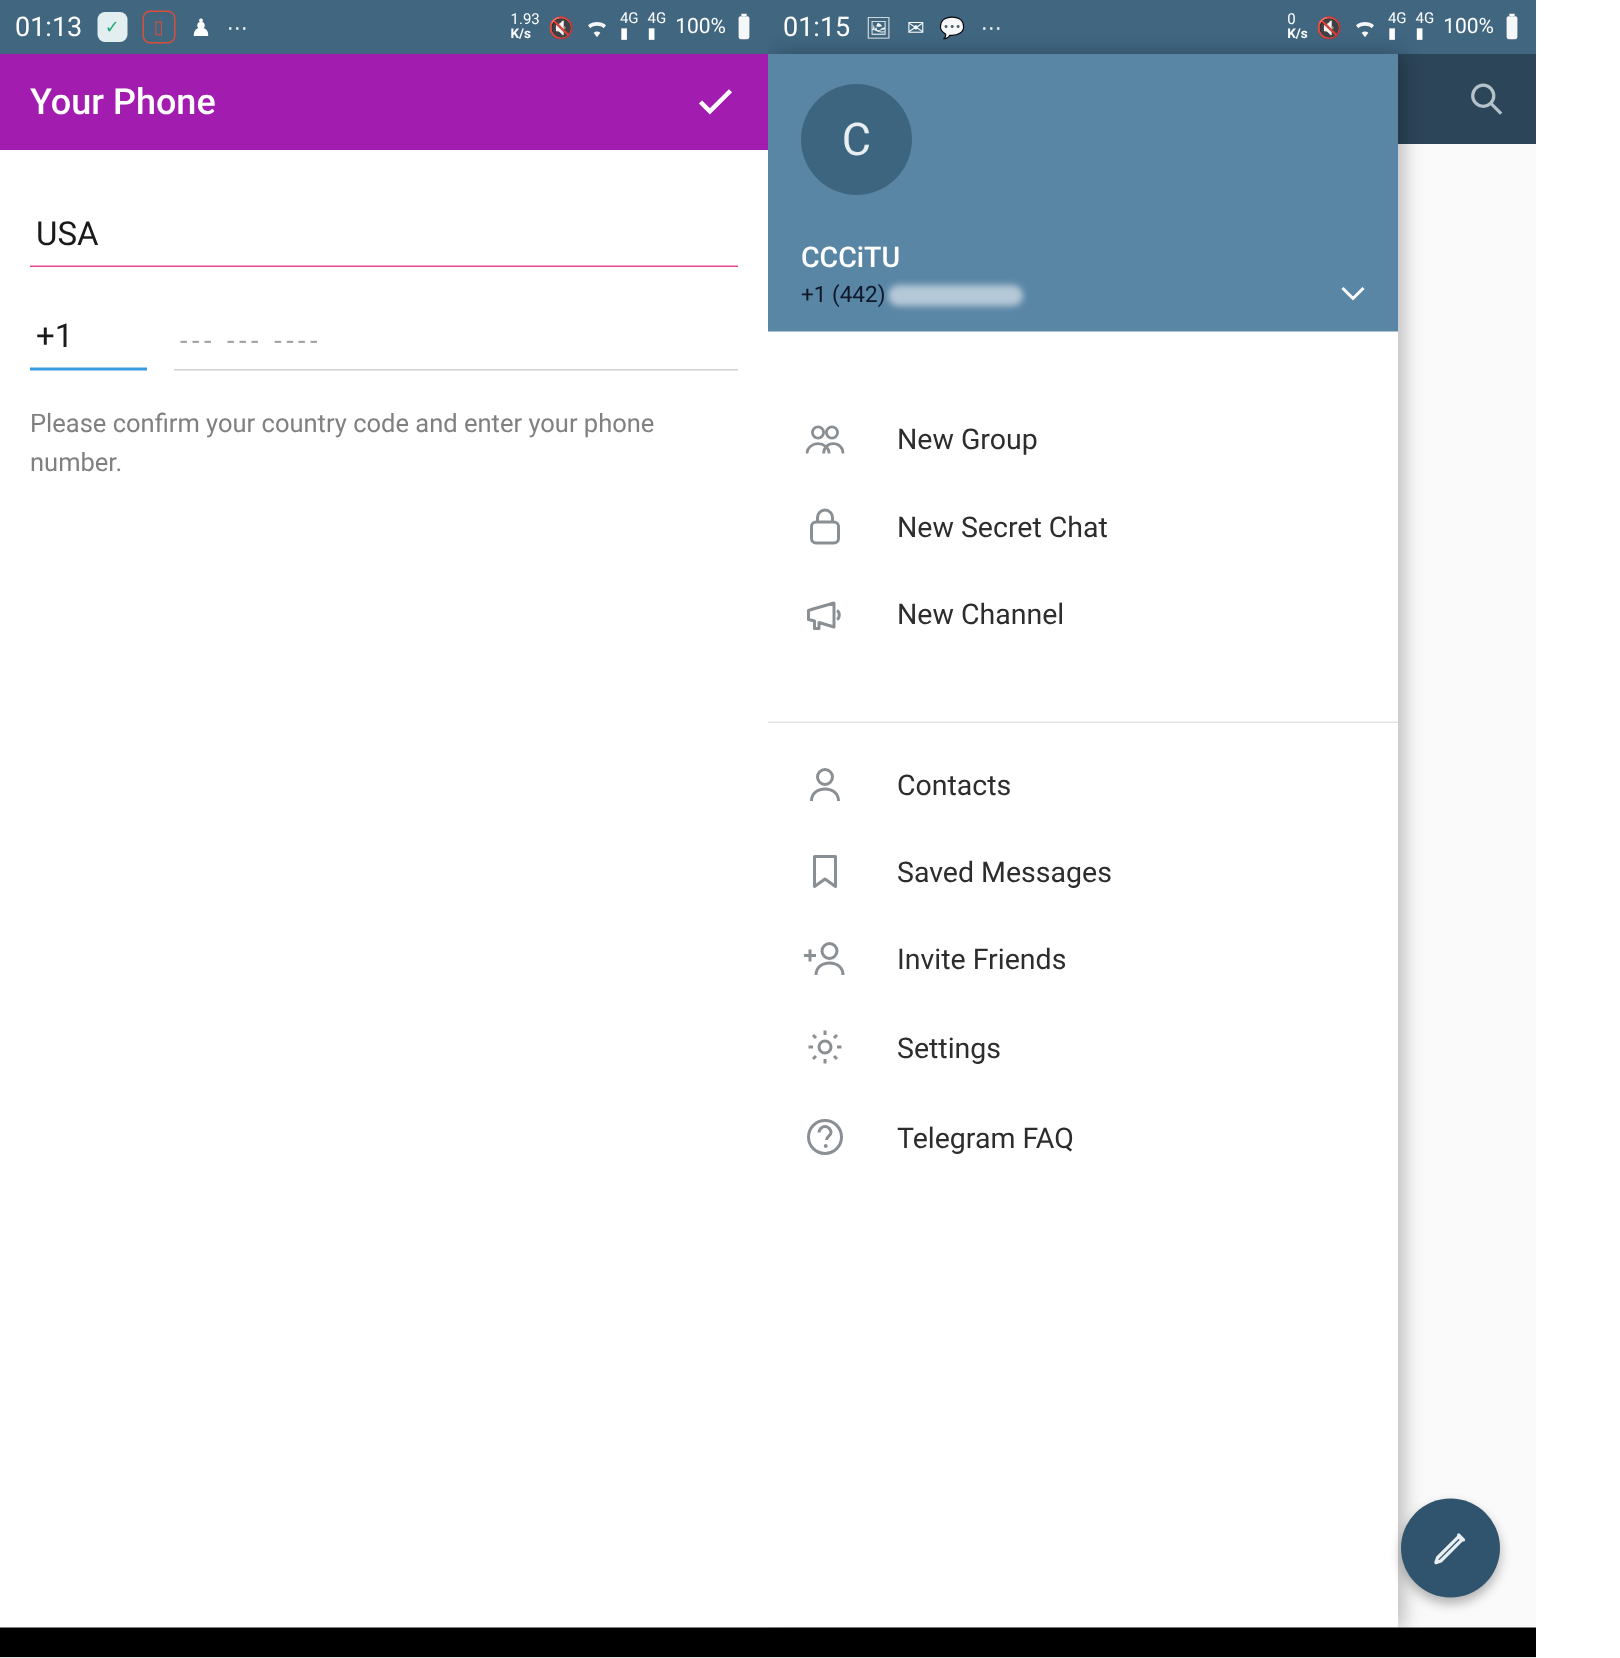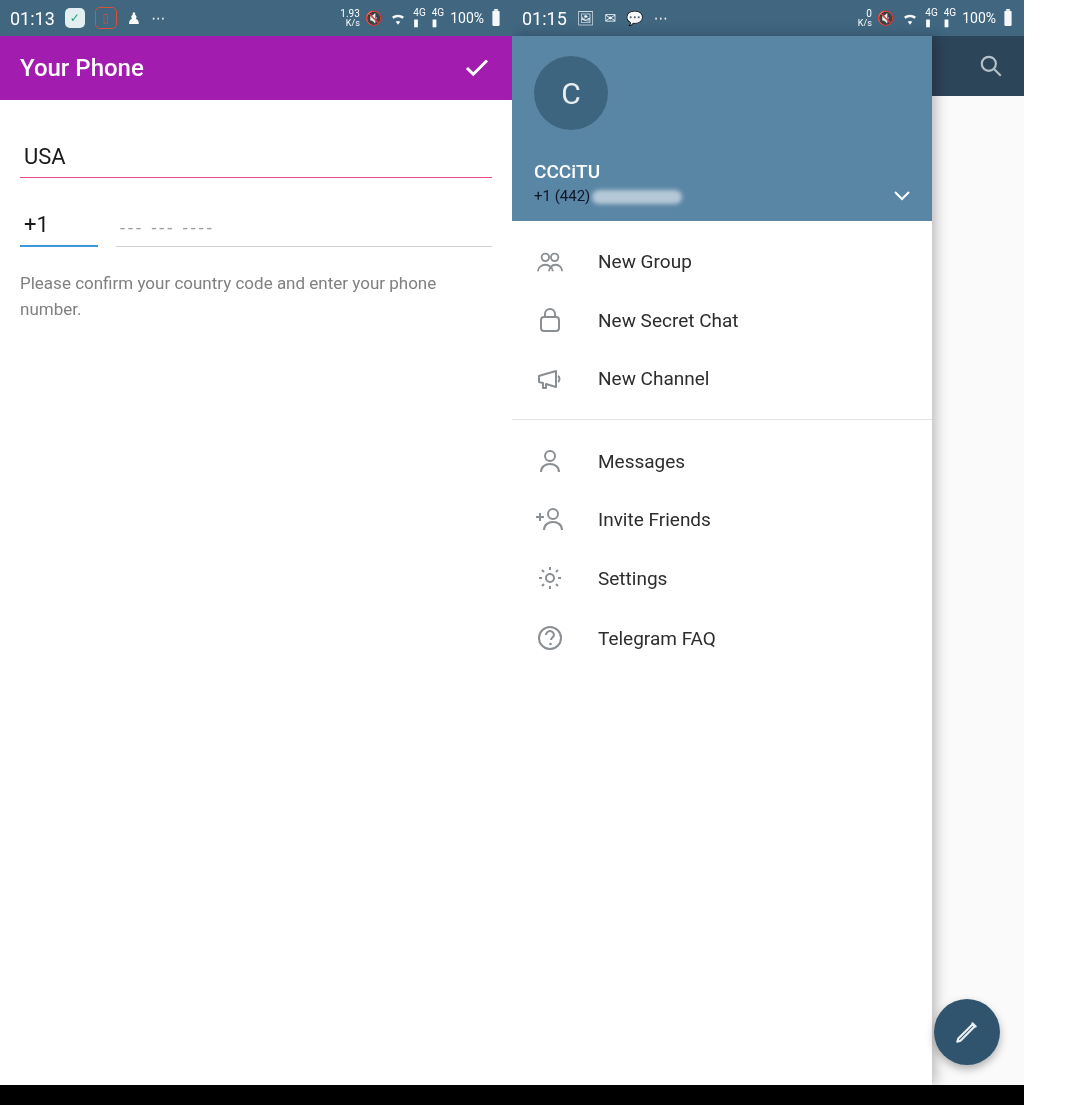--- a/index.html
+++ b/index.html
@@ -46,24 +46,24 @@
   font-size: 14px;
 }
 .status-time {
   font-size: 18px;
   font-weight: 400;
 }
 .mini-icon { font-size: 14px; opacity: .95; }
 .ks {
   font-size: 10px;
   line-height: 1;
-  text-align: right;
+  text-align: left;
 }
 .ks .k1 { font-size: 10px; }
-.ks .k2 { font-size: 9px; }
+.ks .k2 { font-size: 9px; font-weight: bold; }
 .sig4g { font-size: 10px; line-height:1; display:flex; flex-direction:column; align-items:flex-start; }
 
 
 .app-header {
   height: 64px;
   background: #a21caf;
   color: #fff;
   display: flex;
   align-items: center;
   padding: 0 20px;
@@ -172,21 +172,21 @@
   display:inline-block;
   width:90px; height:14px;
   background: rgba(255,255,255,.55);
   border-radius: 8px;
   filter: blur(2px);
   vertical-align: middle;
   margin-left:2px;
 }
 .dropdown-arrow { position:absolute; right:22px; bottom:20px; color:#fff; }
 
-.menu-section { padding: 12px 0; }
+.menu-section { padding: 12px 0; margin-top: 31px; }
 .menu-section.bordered { border-top:1px solid #e3e3e3; }
 .menu-item {
   display:flex;
   align-items:center;
   gap: 34px;
   padding: 17px 24px;
   color:#333;
 }
 .menu-item .micon { width:28px; display:flex; justify-content:center; color:#8a8f94; }
 .menu-item .mlabel { font-size: 19px; color:#2d2d2d; }
@@ -390,21 +390,29 @@
     </div>
 
     <div class="menu-section bordered">
       <div class="menu-item">
         <span class="micon">
           <svg width="22" height="24" viewBox="0 0 22 24">
                 <circle cx="11" cy="7" r="5" fill="none" stroke="#8a8f94" stroke-width="2"></circle>
                 <path d="M2 23c0-5 4-8 9-8s9 3 9 8" fill="none" stroke="#8a8f94" stroke-width="2"></path>
               </svg>
         </span>
-        <span class="mlabel">Messages</span>
+        <span class="mlabel">Contacts</span>
+      </div>
+      <div class="menu-item">
+        <span class="micon">
+          <svg width="20" height="24" viewBox="0 0 20 24">
+                <path d="M3 2h14v20l-7-5-7 5z" fill="none" stroke="#8a8f94" stroke-width="2" stroke-linejoin="round"></path>
+              </svg>
+        </span>
+        <span class="mlabel">Saved Messages</span>
       </div>
       <div class="menu-item">
         <span class="micon">
           <svg width="28" height="24" viewBox="0 0 28 24">
                 <circle cx="17" cy="7" r="5" fill="none" stroke="#8a8f94" stroke-width="2"></circle>
                 <path d="M8 23c0-5 4-8 9-8s9 3 9 8" fill="none" stroke="#8a8f94" stroke-width="2"></path>
                 <path d="M4 6v8M0 10h8" stroke="#8a8f94" stroke-width="2"></path>
               </svg>
         </span>
         <span class="mlabel">Invite Friends</span>

